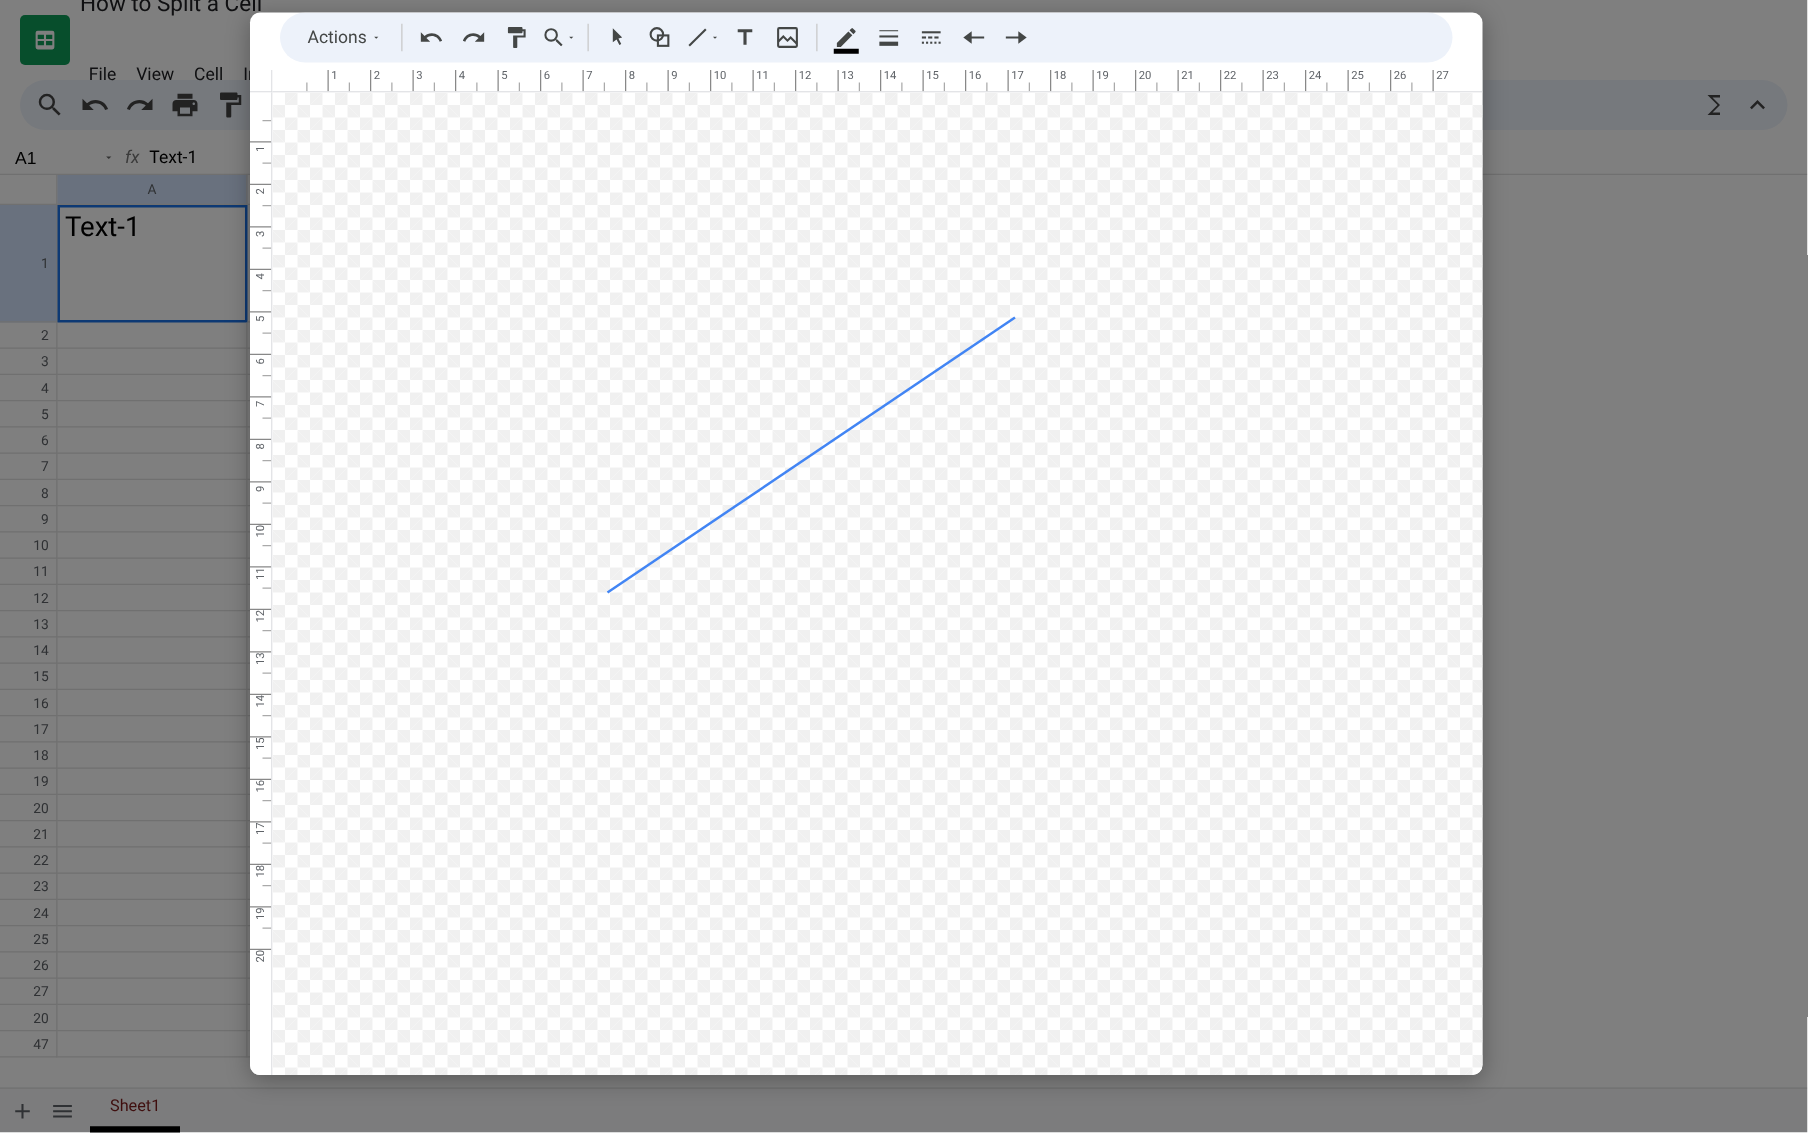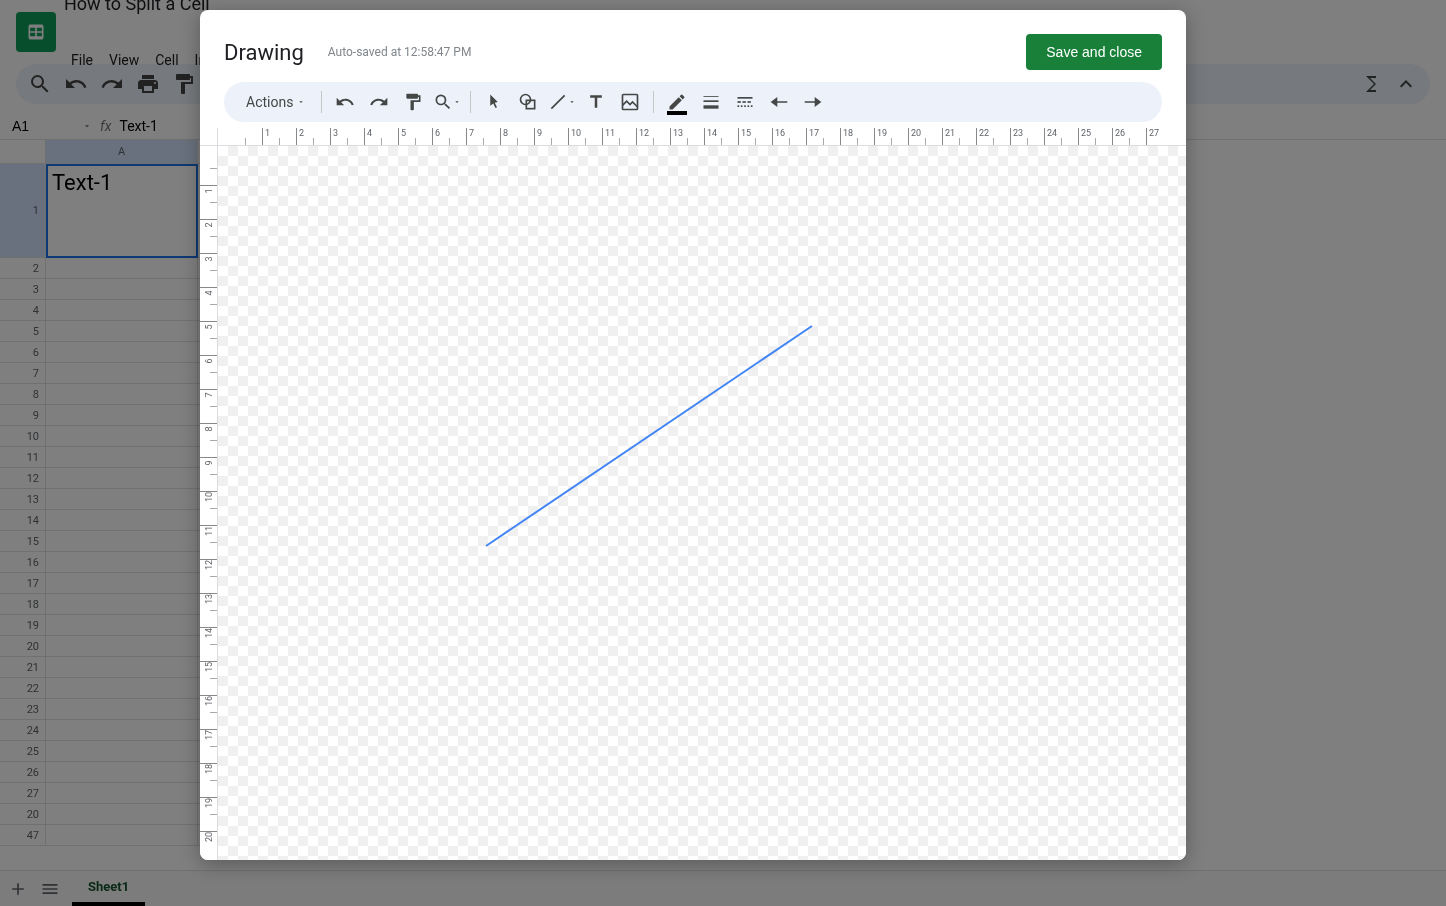--- a/index.html
+++ b/index.html
@@ -33,21 +33,21 @@
 
 .bg-rows { }
 .bg-row { display: flex; height: 21px; }
 .bg-row.first { height: 94px; }
 .bg-rowheader { width: 46px; border-right: 1px solid #e0e0e0; border-bottom: 1px solid #e0e0e0; text-align: center; font-size: 11px; color: #5f6368; display: flex; align-items: center; justify-content: flex-end; padding-right: 6px; }
 .bg-rowheader.selected { background: #d3e3fd; }
 .bg-cell { border-right: 1px solid #e0e0e0; border-bottom: 1px solid #e0e0e0; font-size: 13px; padding: 2px 4px; }
 .bg-cell.active { border: 2px solid #1a73e8; font-size: 22px; padding: 4px; }
 
 .bg-sheets-tab { position: absolute; bottom: 0; left: 0; right: 0; height: 36px; border-top: 1px solid #e0e0e0; display: flex; align-items: center; padding: 0 8px; gap: 12px; background: #f8f9fa; }
-.bg-sheet-tab { padding: 8px 16px; font-size: 13px; color: #14532d; font-weight: 700; border-bottom: 4px solid #000000; }
+.bg-sheet-tab { padding: 8px 16px; font-size: 13px; color: #7f1d1d; font-weight: 400; border-bottom: 7px solid #000000; }
 
 
 .overlay { position: absolute; inset: 0; background: rgba(0,0,0,0.5); }
 
 
 .dialog { position: absolute; top: 10px; left: 200px; width: 986px; height: 850px; background: #fff; border-radius: 8px; box-shadow: 0 4px 20px rgba(0,0,0,0.3); display: flex; flex-direction: column; overflow: hidden; }
 .dialog-header { display: flex; align-items: center; padding: 24px 24px 12px 24px; }
 .dialog-title { font-size: 22px; color: #202124; margin-right: 24px; }
 .autosave { font-size: 12px; color: #80868b; flex: 1; }
 .save-btn { background: #188038; color: #fff; border: none; border-radius: 4px; padding: 10px 20px; font-size: 14px; font-weight: 500; cursor: pointer; }
@@ -327,25 +327,20 @@
     </svg>
   <svg width="20" height="20" viewBox="0 0 24 24" fill="#5f6368">
       <path d="M3 18h18v-2H3v2zm0-5h18v-2H3v2zm0-7v2h18V6H3z"></path>
     </svg>
   <div class="bg-sheet-tab">Sheet1</div>
 </div>
 
 <div class="overlay"></div>
 
 <div class="dialog">
-  <div class="dialog-header">
-    <div class="dialog-title">Drawing</div>
-    <div class="autosave">Auto-saved at 12:58:47 PM</div>
-    <button class="save-btn">Save and close</button>
-  </div>
 
   <div class="draw-toolbar">
     <div class="actions-btn">
       <span>Actions</span>
       <svg width="8" height="8" viewBox="0 0 24 24" fill="currentColor">
           <path d="M7 10l5 5 5-5z"></path>
         </svg>
     </div>
     <div class="sep"></div>
     <div class="draw-tool">

